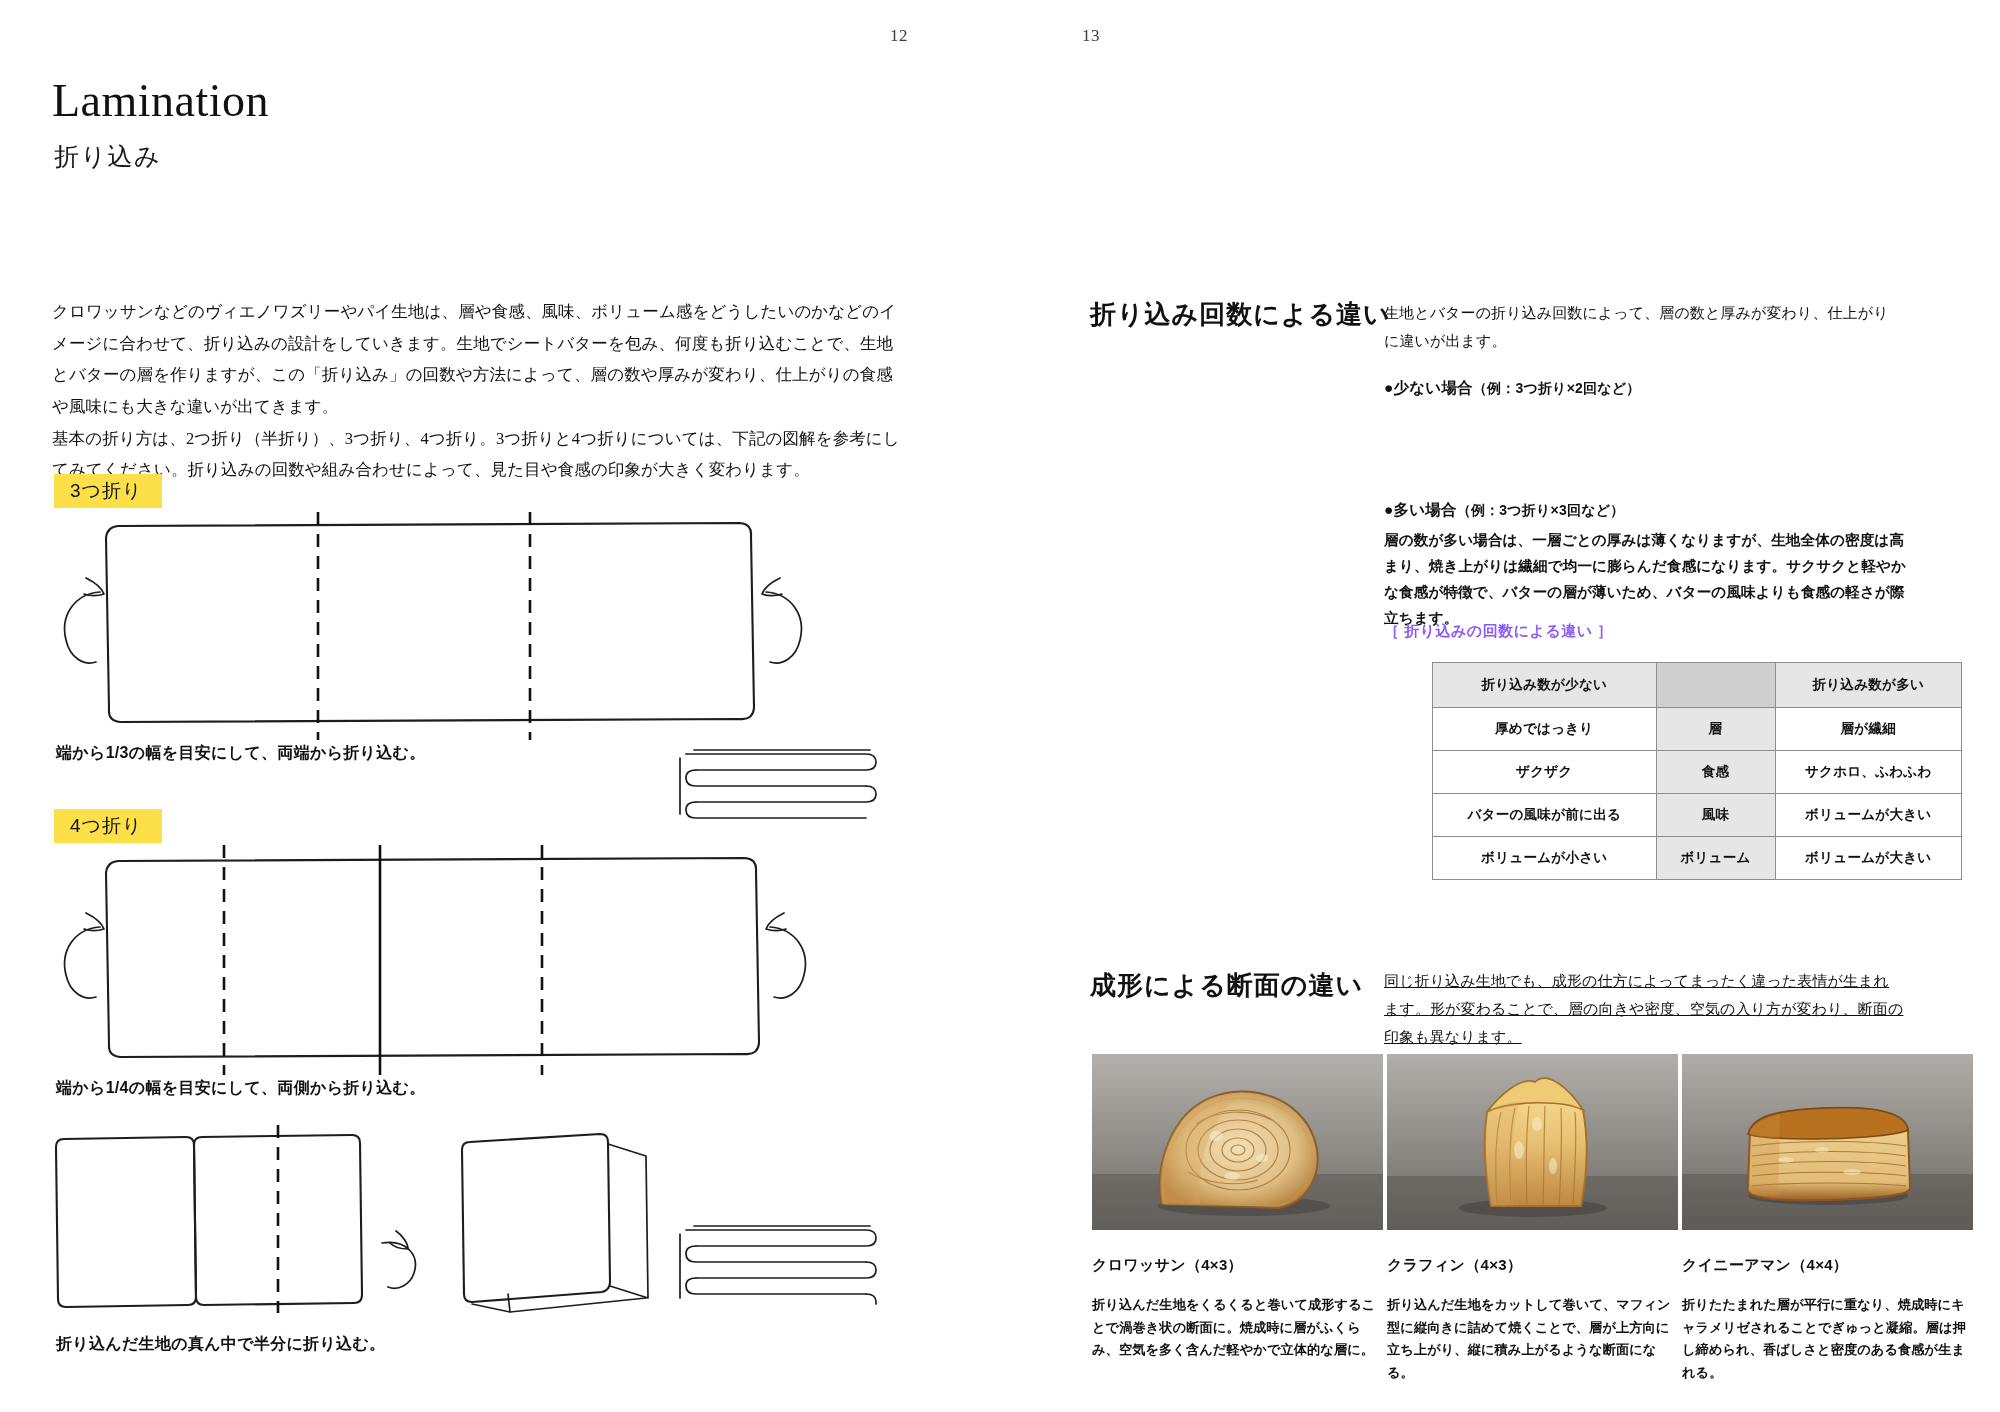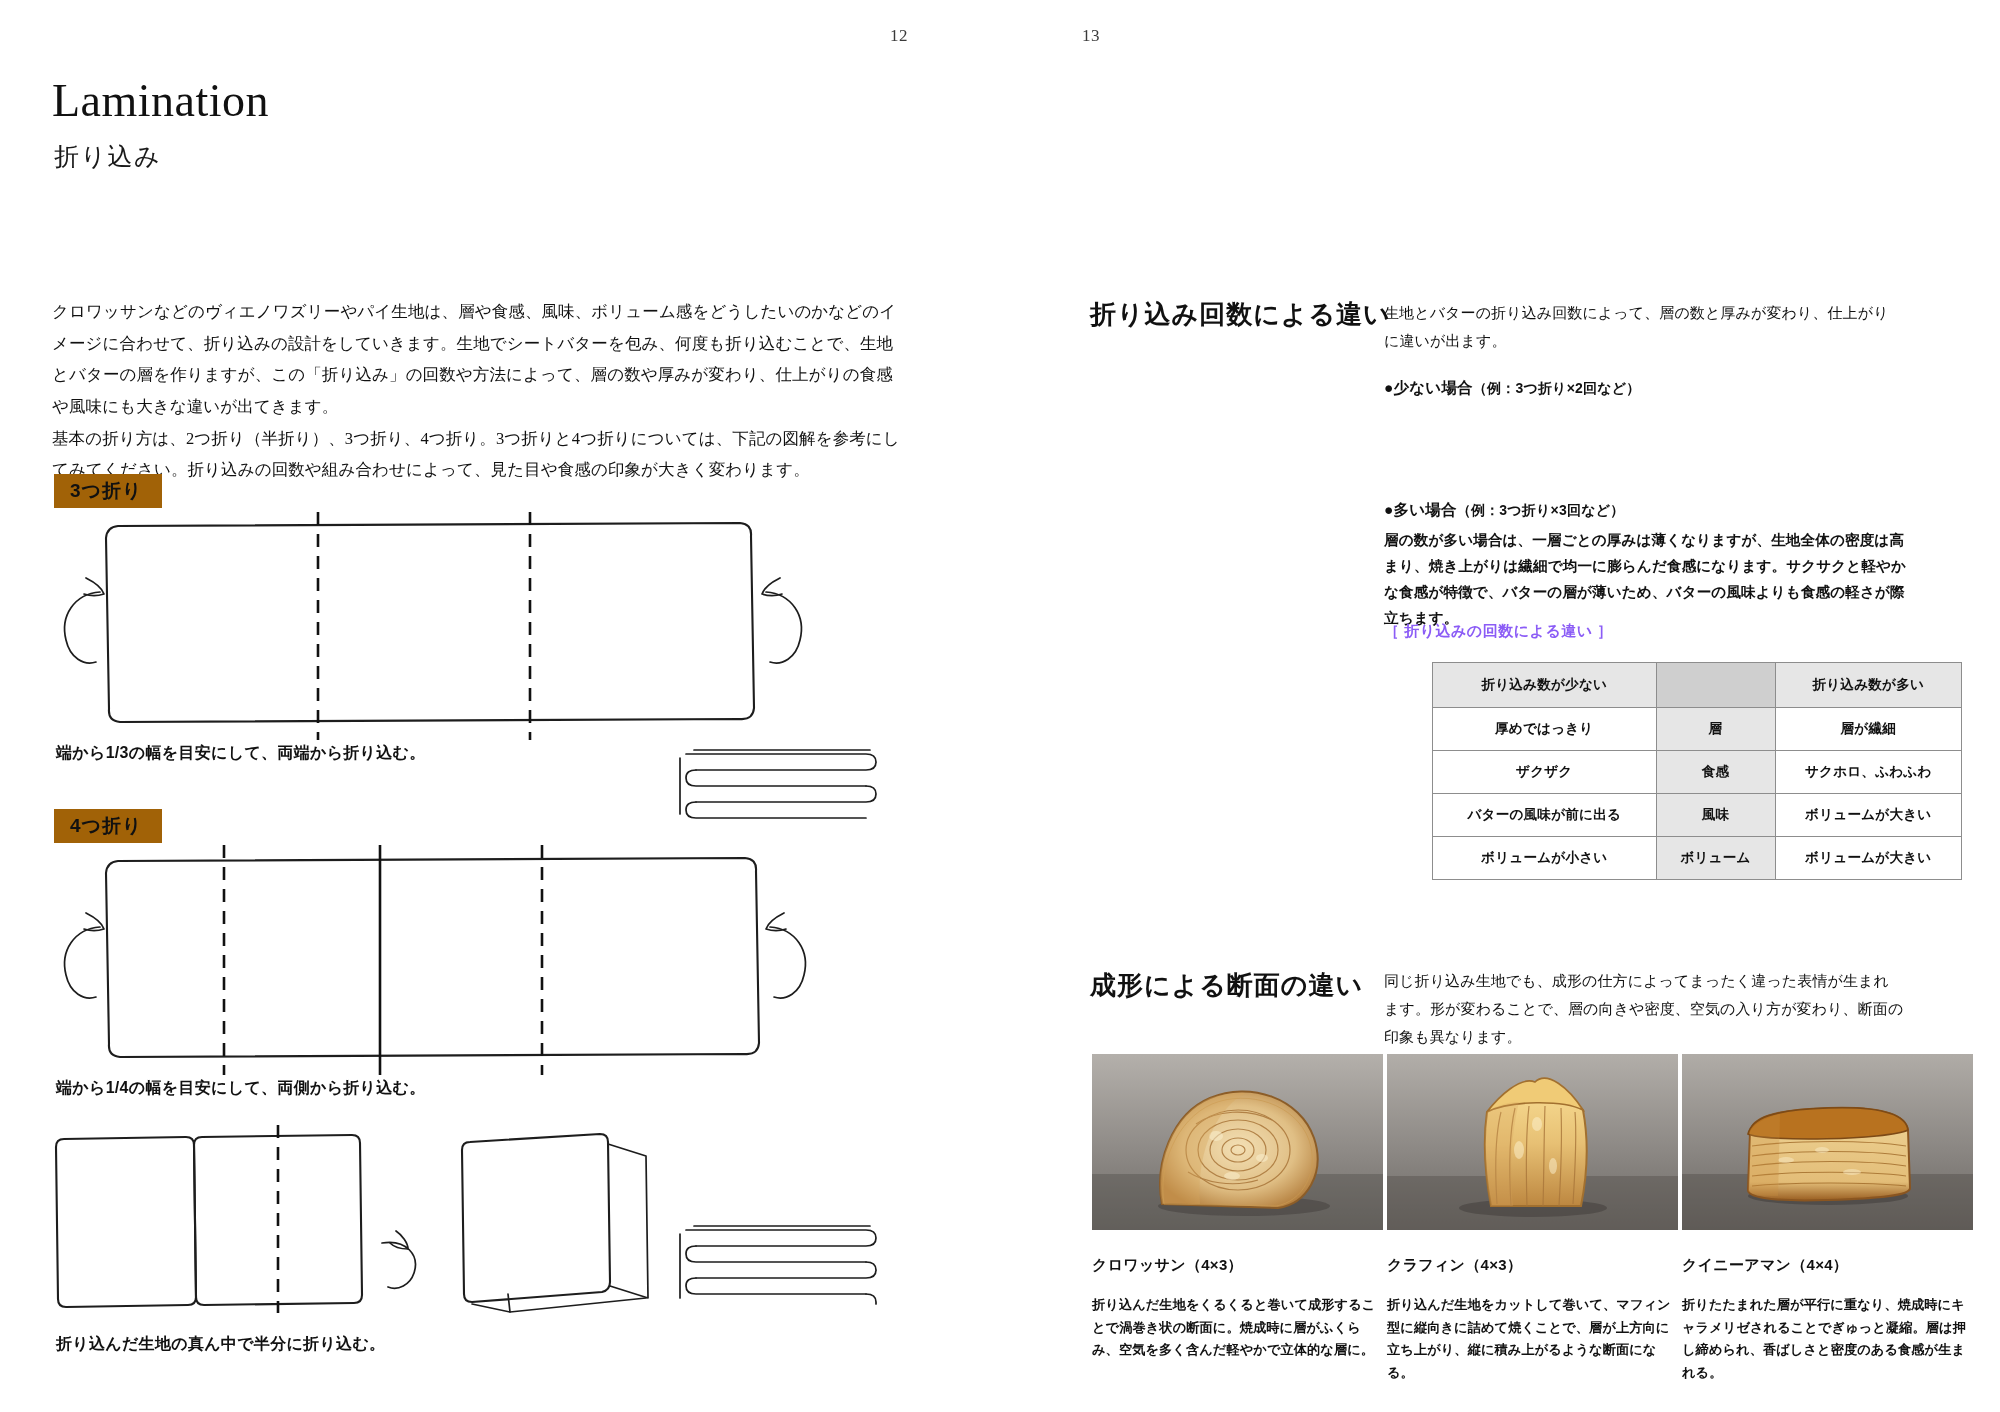--- a/index.html
+++ b/index.html
@@ -67,23 +67,23 @@
     font-size: 16.5px;
     line-height: 1.92;
     color: #111;
     letter-spacing: 0.1px;
   }
   .intro p { margin: 0; }
 
   
   .badge {
     position: absolute;
-    background: #a16207;
+    background: #fde047;
     font-size: 19px;
-    font-weight: bold;
+    font-weight: normal;
     letter-spacing: 1px;
     color: #111;
     padding: 7px 20px 8px 16px;
     line-height: 1;
   }
   #badge-3 { left: 54px; top: 474px; }
   #badge-4 { left: 54px; top: 809px; }
 
   .diagram-caption {
     position: absolute;
@@ -123,21 +123,21 @@
 
   .sec-body {
     position: absolute;
     font-family: "Liberation Serif", "DejaVu Serif", serif;
     font-size: 15px;
     line-height: 1.85;
     color: #111;
     letter-spacing: 0.1px;
   }
   #lead-1 { left: 1384px; top: 300px; width: 520px; }
-  #lead-2 { left: 1384px; top: 968px; width: 520px; }
+  #lead-2 { left: 1384px; top: 968px; width: 520px; text-decoration: underline; }
   .sec-body p { margin: 0; }
 
   .bullet-head {
     position: absolute;
     font-size: 15.5px;
     font-weight: bold;
     color: #111;
     letter-spacing: 0.2px;
     white-space: nowrap;
   }

